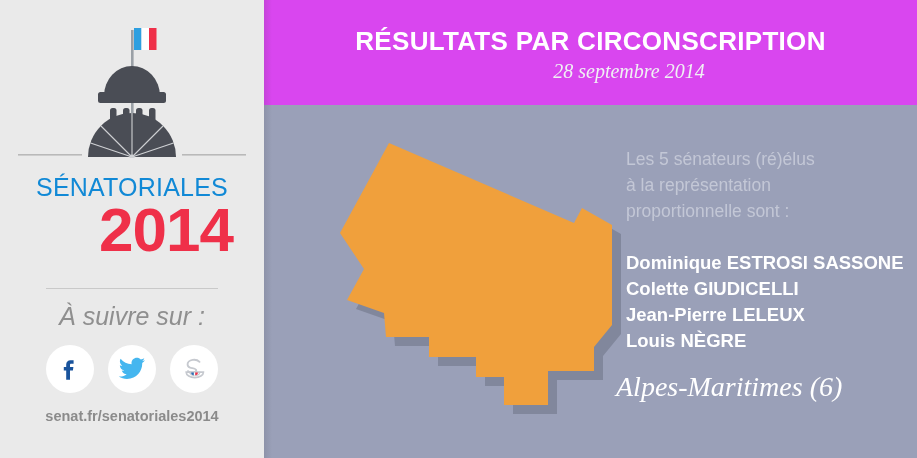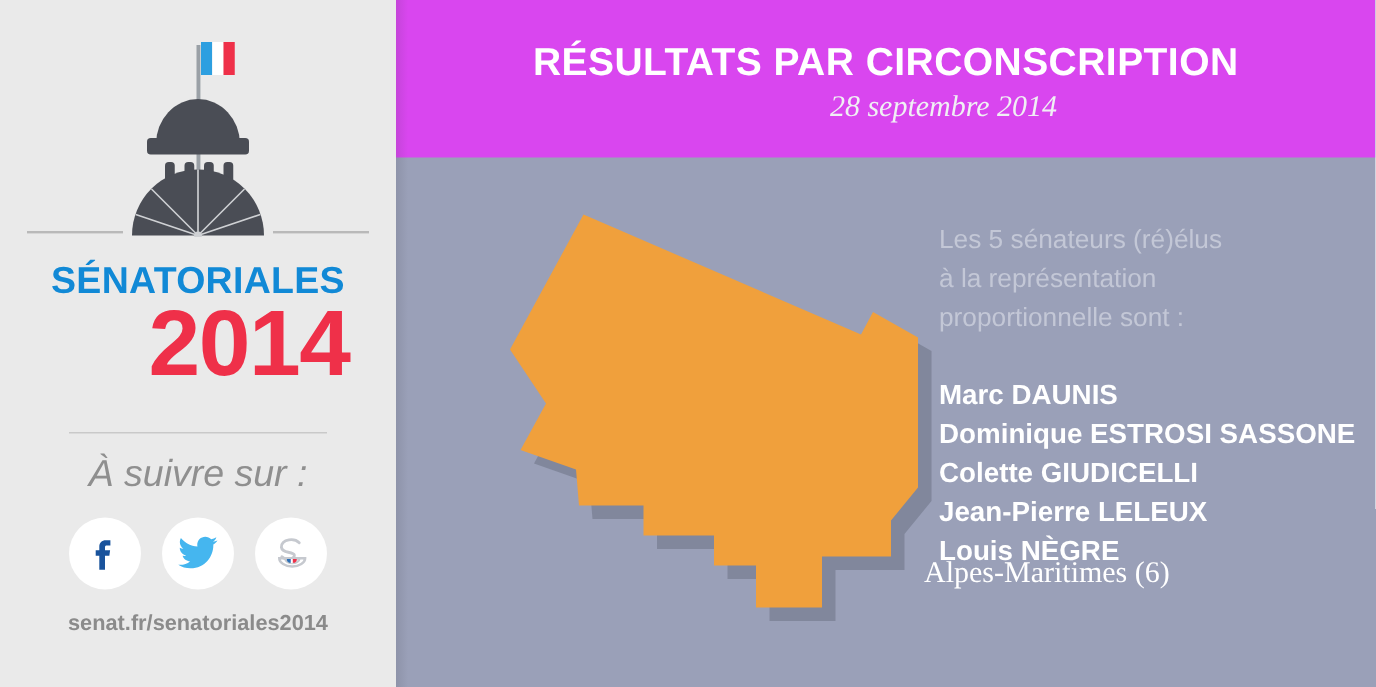--- a/index.html
+++ b/index.html
@@ -45,21 +45,21 @@
     height: 140px;
   }
 
   
   #brand-senatoriales {
     position: absolute;
     left: 0; top: 173px;
     width: 264px;
     text-align: center;
     font-size: 25px;
-    font-weight: bold;
+    font-weight: normal;
     letter-spacing: 0.2px;
     color: #1189d6;
   }
   #brand-year {
     position: absolute;
     left: 0; top: 196px;
     width: 264px;
     text-align: center;
     font-size: 62px;
     font-weight: bold;
@@ -155,21 +155,22 @@
     z-index: 1;
   }
   #map-svg {
     position: absolute;
     left: 60px; top: 10px;
   }
   #map-label {
     position: absolute;
     left: 352px; top: 266px;
     font-family: "Liberation Serif", serif;
-    font-size: 20px;
+    font-style: italic;
+    font-size: 28px;
     color: #ffffff;
     white-space: nowrap;
     z-index: 4;
   }
 
   
   #senators-panel {
     position: absolute;
     left: 626px; top: 146px;
     width: 290px;
@@ -211,21 +212,20 @@
   <div id="header-bar">
     <div id="header-title">RÉSULTATS PAR CIRCONSCRIPTION</div>
     <div id="header-subtitle">28 septembre 2014</div>
   </div>
 
   <div id="senators-panel">
     <div id="senators-intro">Les 5 sénateurs (ré)élus
 à la représentation
 proportionnelle sont :</div>
     <ul id="senators-list">
-      <li>Marc DAUNIS</li>
       <li>Dominique ESTROSI SASSONE</li>
       <li>Colette GIUDICELLI</li>
       <li>Jean-Pierre LELEUX</li>
       <li>Louis NÈGRE</li>
     </ul>
   </div>
 
   <div id="left-panel">
 
     <svg id="senate-logo" width="264" height="140" viewBox="0 0 264 140">

